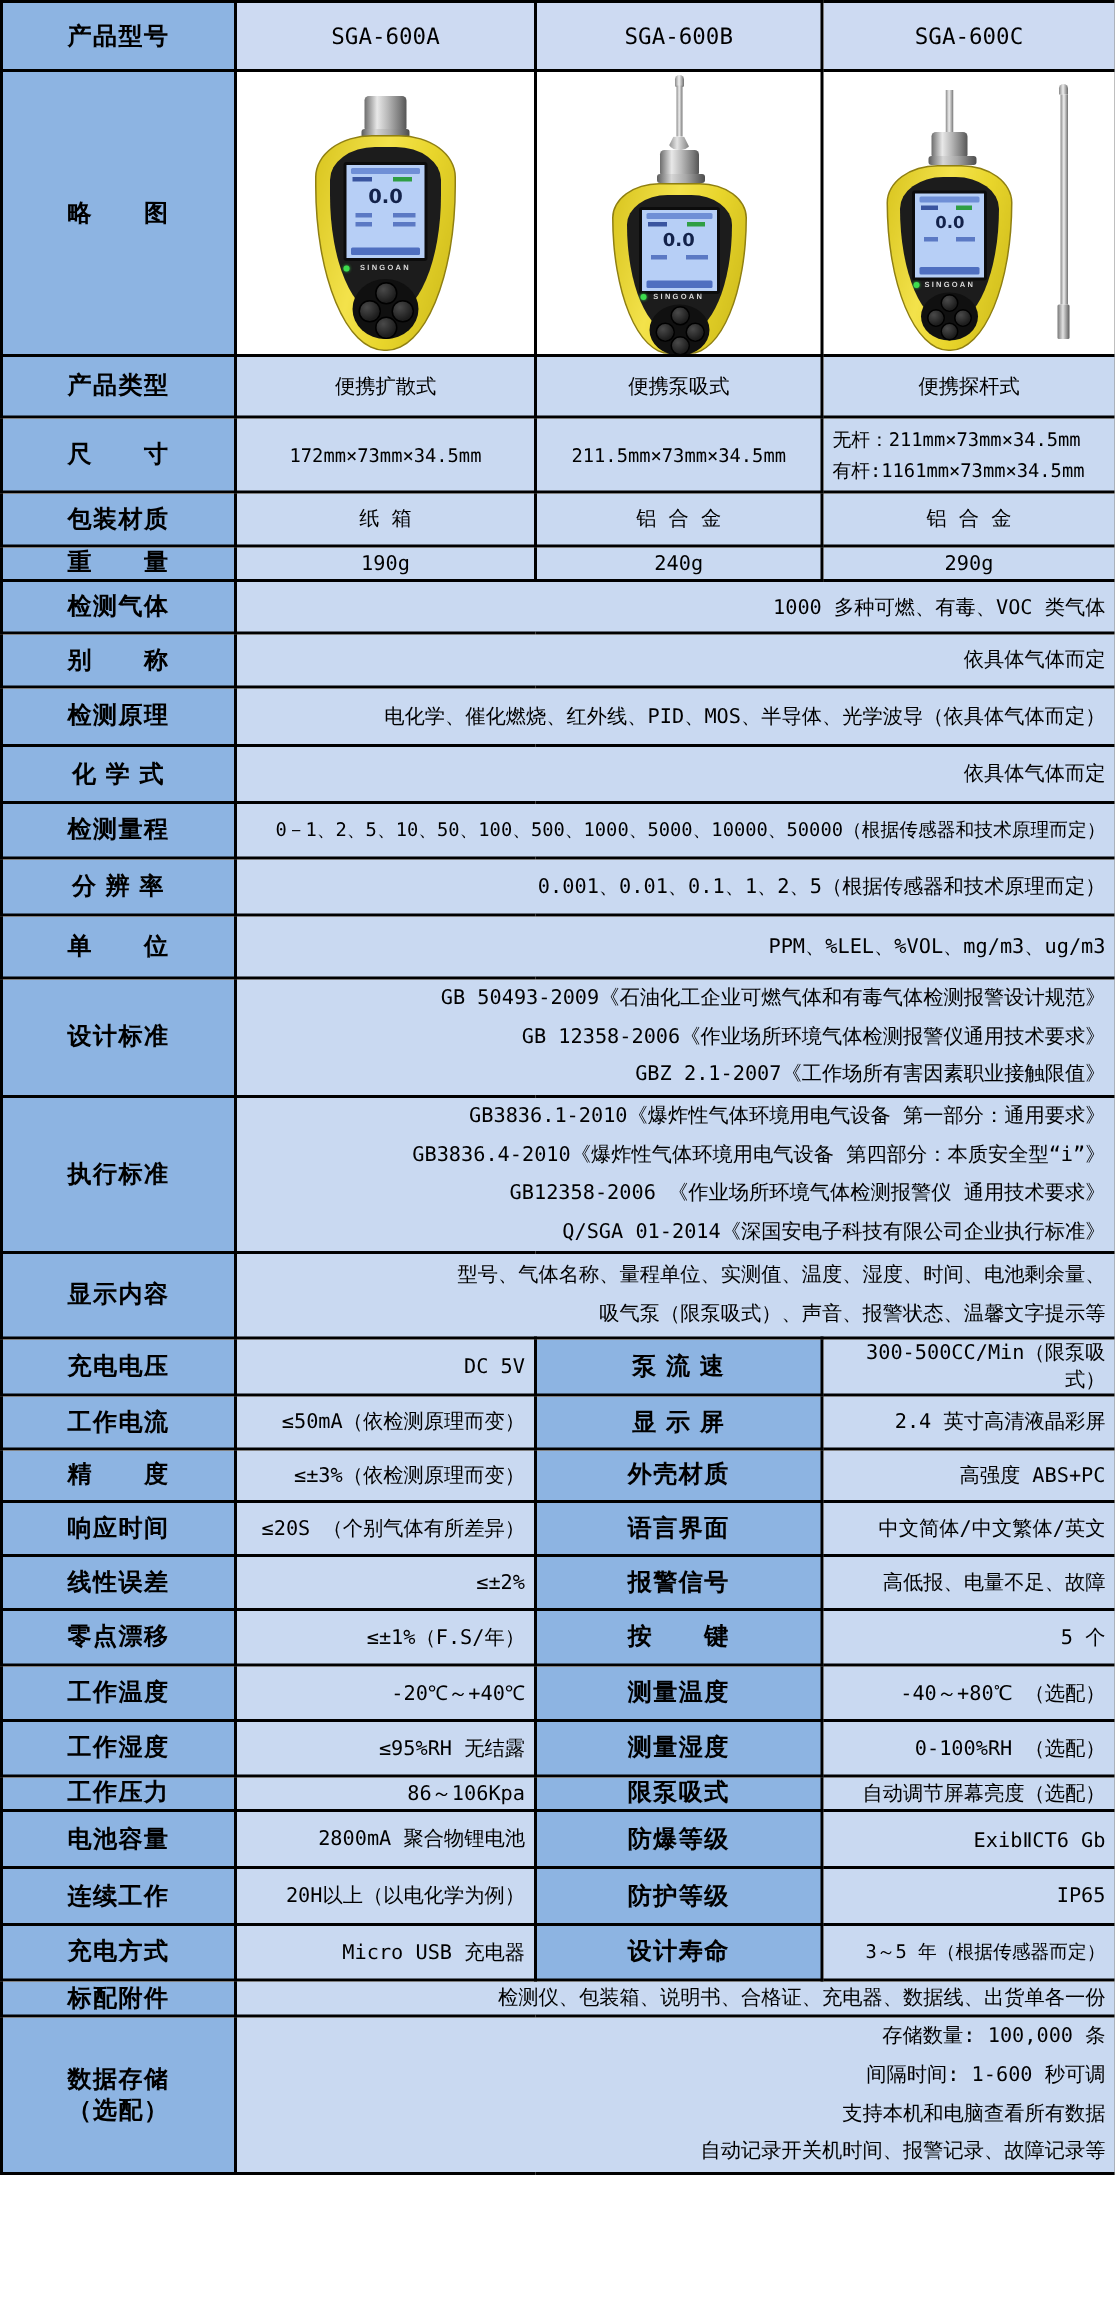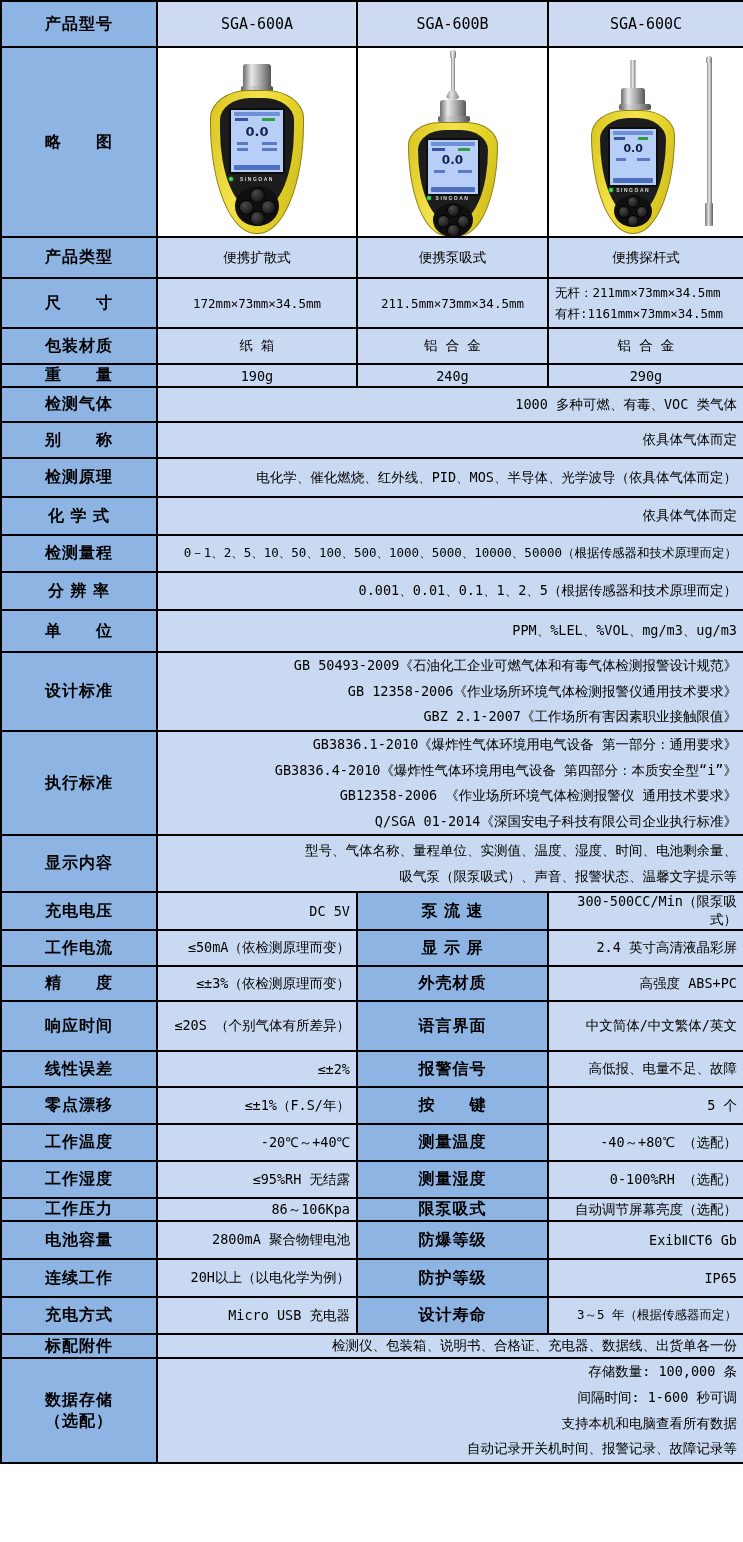--- a/index.html
+++ b/index.html
@@ -258,21 +258,21 @@
   <td class="val">≤50mA（依检测原理而变）</td>
   <td class="sub">显 示 屏</td>
   <td class="val">2.4 英寸高清液晶彩屏</td>
 </tr>
 <tr style="height:35px">
   <td class="lbl">精　　度</td>
   <td class="val">≤±3%（依检测原理而变）</td>
   <td class="sub">外壳材质</td>
   <td class="val">高强度 ABS+PC</td>
 </tr>
-<tr style="height:50px">
+<tr style="height:36px">
   <td class="lbl">响应时间</td>
   <td class="val">≤20S （个别气体有所差异）</td>
   <td class="sub">语言界面</td>
   <td class="val">中文简体/中文繁体/英文</td>
 </tr>
 <tr style="height:36px">
   <td class="lbl">线性误差</td>
   <td class="val">≤±2%</td>
   <td class="sub">报警信号</td>
   <td class="val">高低报、电量不足、故障</td>

